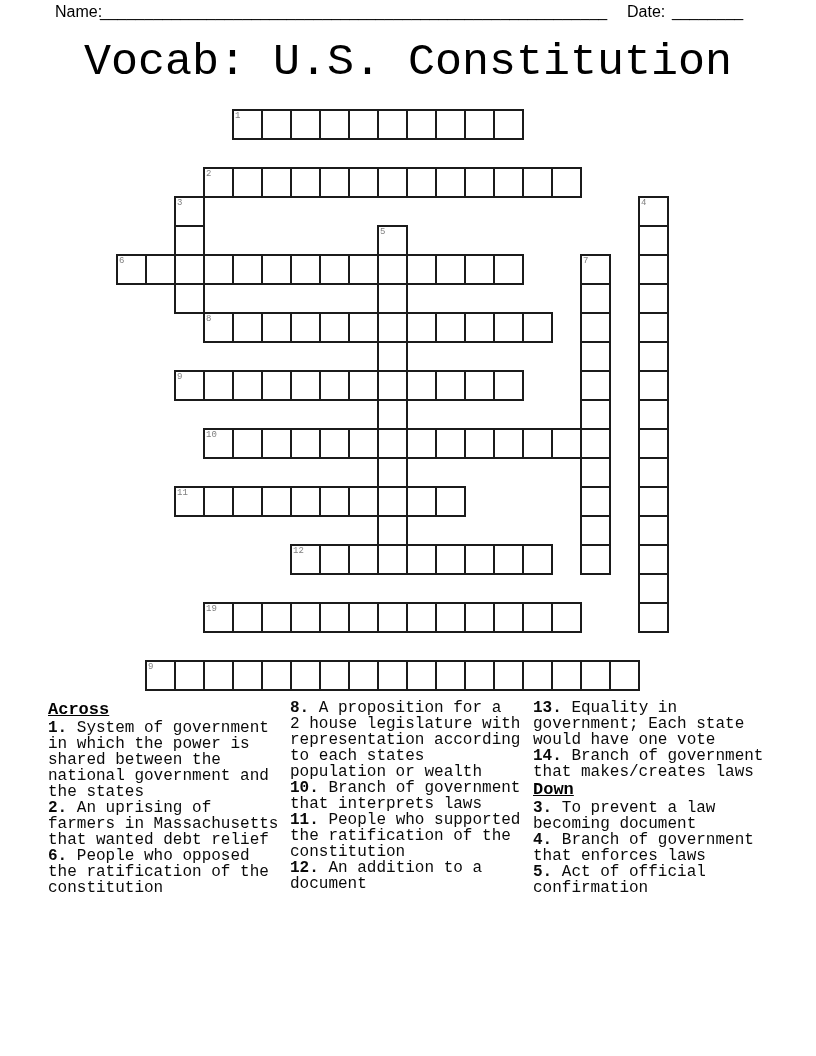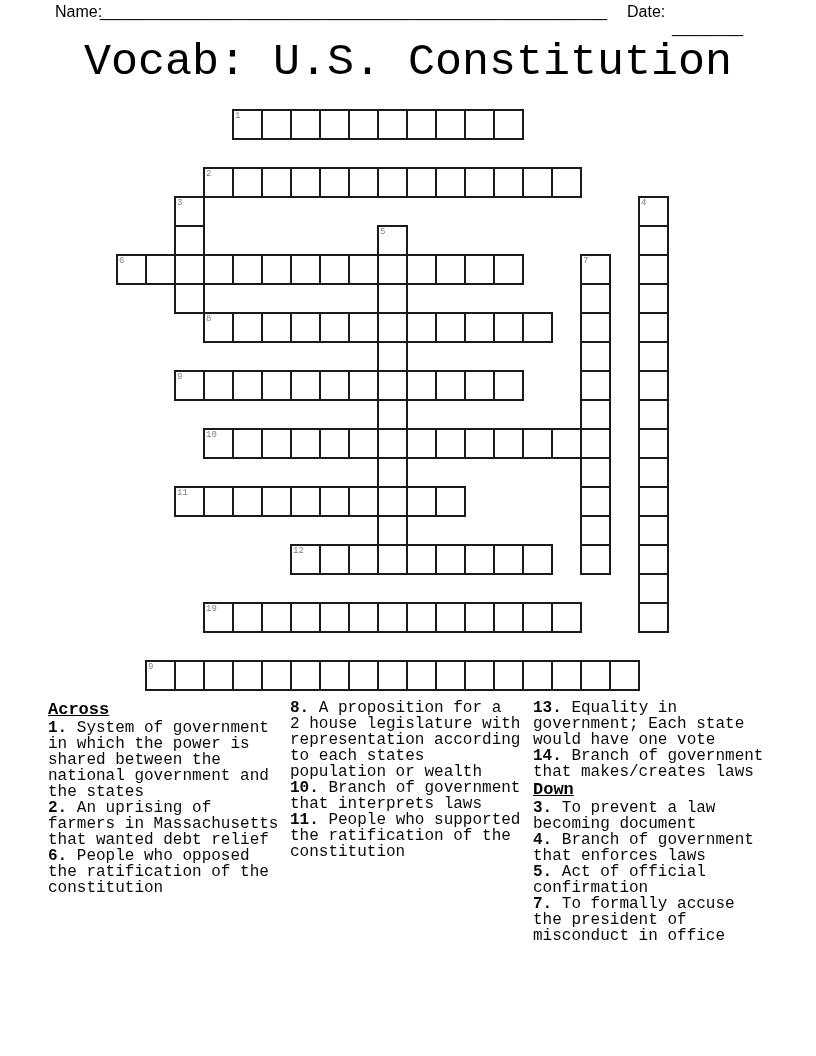--- a/index.html
+++ b/index.html
@@ -42,21 +42,21 @@
   .clue .ct{white-space:pre-line;}
 </style>
 </head>
 <body>
 
 <div>
 
   <span class="abs fieldlabel" style="left:55px;top:3px;">Name:</span>
   <span class="abs blank" style="left:100px;top:3px;">_________________________________________________________</span>
   <span class="abs fieldlabel" style="left:627px;top:3px;">Date:</span>
-  <span class="abs blank" style="left:672px;top:3px;margin-top:16px;">________</span>
+  <span class="abs blank" style="left:672px;top:3px;">________</span>
 
   <h1 class="title">Vocab: U.S. Constitution</h1>
 
   <div id="grid">
       <div class="cell" style="left: 115px; top: -1px; border-color: rgb(27, 27, 27);"></div>
       <div class="cell" style="left: 144px; top: -1px; border-color: rgb(27, 27, 27);"></div>
       <div class="cell" style="left: 173px; top: -1px; border-color: rgb(27, 27, 27);"></div>
       <div class="cell" style="left: 202px; top: -1px; border-color: rgb(27, 27, 27);"></div>
       <div class="cell" style="left: 231px; top: -1px; border-color: rgb(27, 27, 27);"></div>
       <div class="cell" style="left: 260px; top: -1px; border-color: rgb(27, 27, 27);"></div>
@@ -246,32 +246,31 @@
       <div class="clue"><b>8.</b><span class="ct"> A proposition for a
 2 house legislature with
 representation according
 to each states
 population or wealth</span></div>
       <div class="clue"><b>10.</b><span class="ct"> Branch of government
 that interprets laws</span></div>
       <div class="clue"><b>11.</b><span class="ct"> People who supported
 the ratification of the
 constitution</span></div>
+      <div class="clue"><b>12.</b><span class="ct"> An addition to a
+document</span></div>
     </div>
   <div class="clue-col" id="clue-col-2" style="left:533px;">
       <div class="clue"><b>13.</b><span class="ct"> Equality in
 government; Each state
 would have one vote</span></div>
       <div class="clue"><b>14.</b><span class="ct"> Branch of government
 that makes/creates laws</span></div>
       <div class="clue-header">Down</div>
       <div class="clue"><b>3.</b><span class="ct"> To prevent a law
 becoming document</span></div>
       <div class="clue"><b>4.</b><span class="ct"> Branch of government
 that enforces laws</span></div>
       <div class="clue"><b>5.</b><span class="ct"> Act of official
 confirmation</span></div>
-      <div class="clue"><b>7.</b><span class="ct"> To formally accuse
-the president of
-misconduct in office</span></div>
     </div>
 
 </div>
 
 </body></html>

